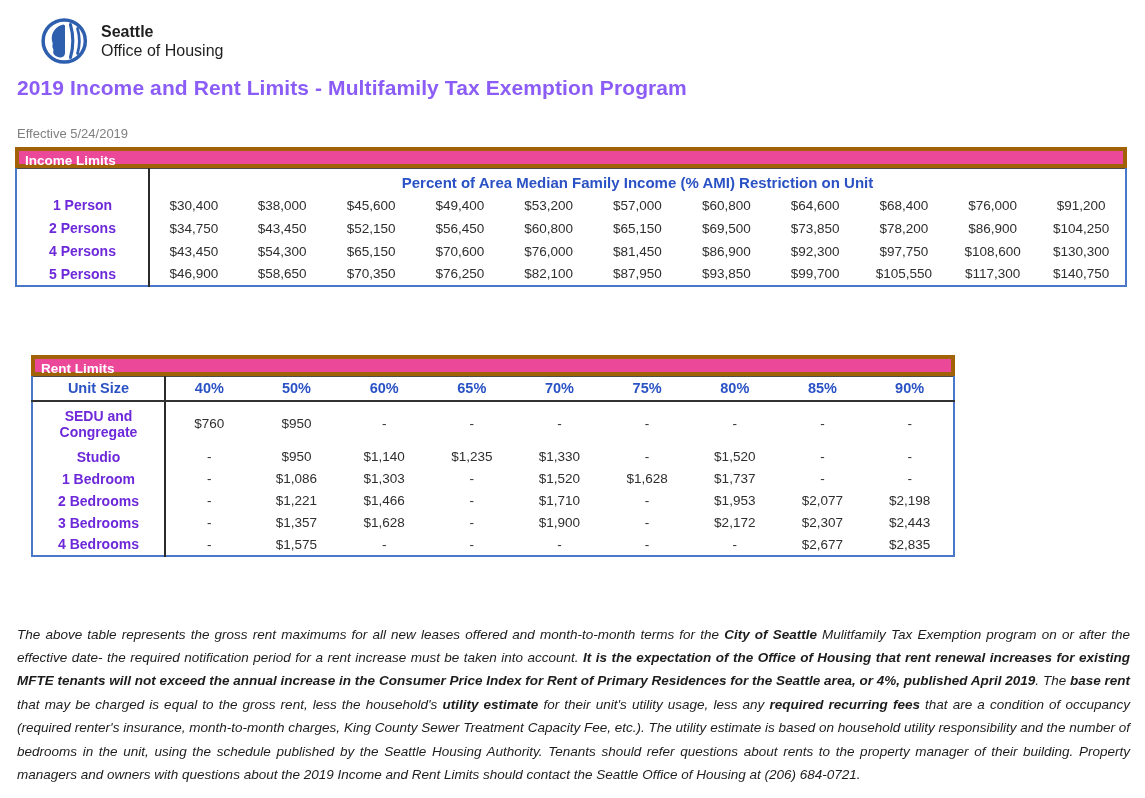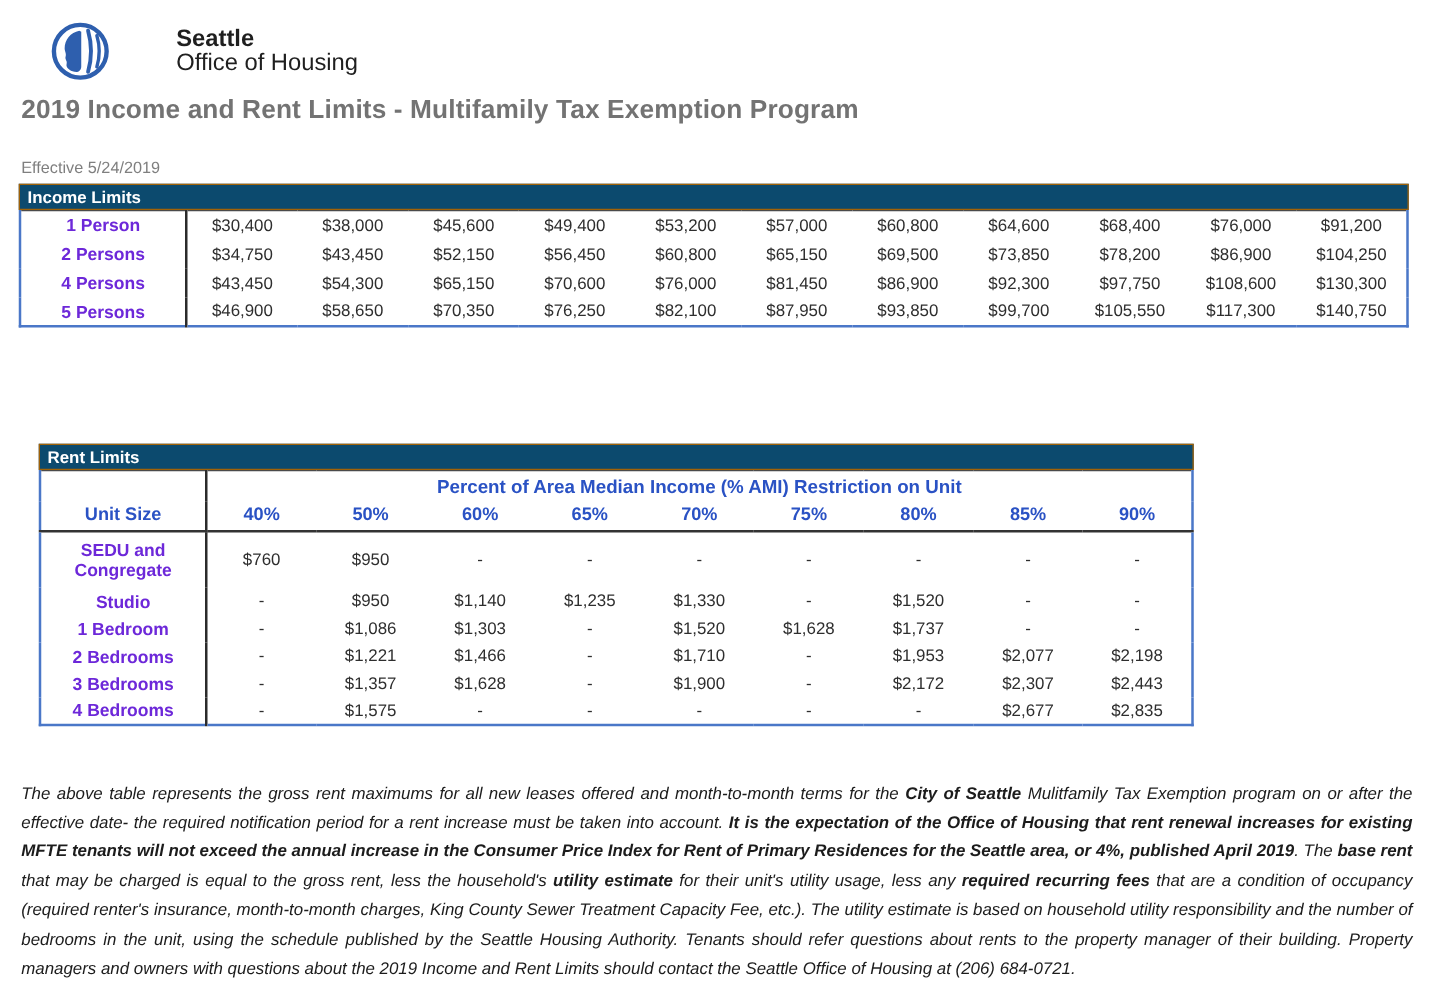--- a/index.html
+++ b/index.html
@@ -6,35 +6,35 @@
   html,body { margin:0; padding:0; background:#ffffff; }
   body {
     width:1145px; height:798px;
     font-family:"Liberation Sans", sans-serif;
     color:#222;
     position:relative;
     overflow:hidden;
   }
   .logo-row { position:absolute; left:40px; top:15px; display:flex; align-items:center; gap:11px; }
   .logo-icon svg { display:block; }
-  .logo-text { line-height:19px; font-size:19px; color:#1f1f1f;margin-left:40px; }
+  .logo-text { line-height:19px; font-size:16px; color:#1f1f1f; }
   .logo-text .brand { font-weight:700; }
   .page-title {
     position:absolute; left:17px; top:76px;
-    font-size:21px; font-weight:700; color:#737373;
+    font-size:21px; font-weight:700; color:#8b5cf6;
     letter-spacing:0.1px;
   }
   .effective { position:absolute; left:17px; top:126px; font-size:13px; color:#7f7f7f; }
 
   .table-block { position:absolute; left:15px; }
   .income-block { top:147px; width:1112px; }
   .rent-block   { top:355px; width:940px;padding-left:16px; }
 
   .section-bar {
-    height:21px; background:#0c4a6e; border:1px solid #a16207;
+    height:21px; background:#ec4899; border:4px solid #a16207;
     color:#ffffff; font-weight:700; font-size:13.5px; line-height:19px;
     padding-left:6px;
   }
   table {
     width:100%; border-collapse:collapse; table-layout:fixed; background:#fff;
     border-left:2px solid #4a77c8; border-right:2px solid #4a77c8;
     border-bottom:2px solid #4a77c8; border-top:1px solid #4b4b4b;
   }
   col.c-label { width:133px; }
   .label-col { border-right:2px solid #2b2b2b; }
@@ -95,20 +95,24 @@
 <div class="table-block income-block">
   <div class="section-bar">
     <span>Income Limits</span>
   </div>
   <table>
     <colgroup>
         <col class="c-label">
         <col span="11">
       </colgroup>
     <thead>
+      <tr class="caption-row">
+        <td class="label-col"></td>
+        <td class="caption" colspan="11">Percent of Area Median Family Income (% AMI) Restriction on Unit</td>
+      </tr>
     </thead>
     <tbody>
       <tr>
         <th class="label-col row-label">1 Person</th>
         <td class="value-cell">$30,400</td>
         <td class="value-cell">$38,000</td>
         <td class="value-cell">$45,600</td>
         <td class="value-cell">$49,400</td>
         <td class="value-cell">$53,200</td>
         <td class="value-cell">$57,000</td>
@@ -167,24 +171,20 @@
 <div class="table-block rent-block">
   <div class="section-bar">
     <span>Rent Limits</span>
   </div>
   <table>
     <colgroup>
         <col class="c-label">
         <col span="9">
       </colgroup>
     <thead>
-      <tr class="caption-row">
-        <td class="label-col"></td>
-        <td class="caption" colspan="9">Percent of Area Median Income (% AMI) Restriction on Unit</td>
-      </tr>
       <tr class="header-row">
         <th class="label-col">Unit Size</th>
         <th>40%</th>
         <th>50%</th>
         <th>60%</th>
         <th>65%</th>
         <th>70%</th>
         <th>75%</th>
         <th>80%</th>
         <th>85%</th>

